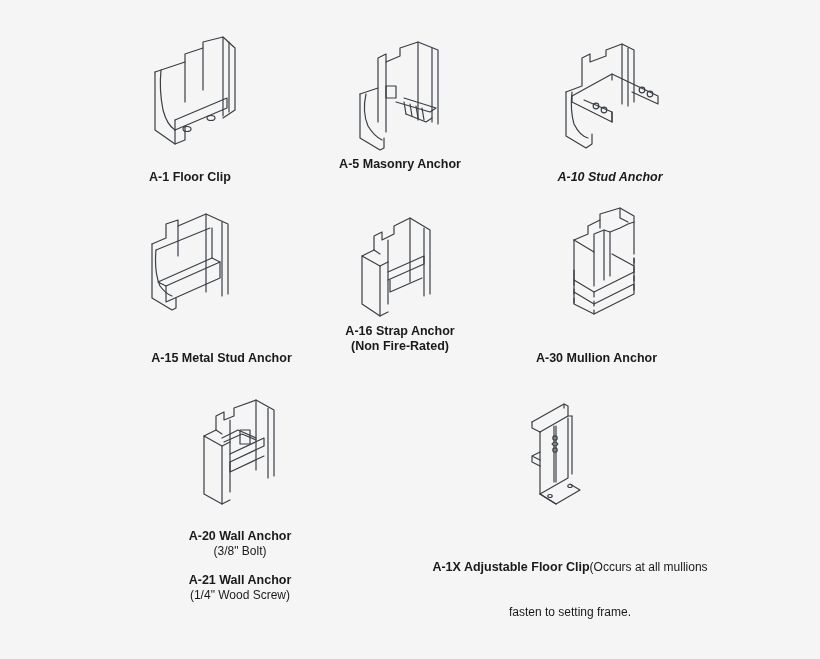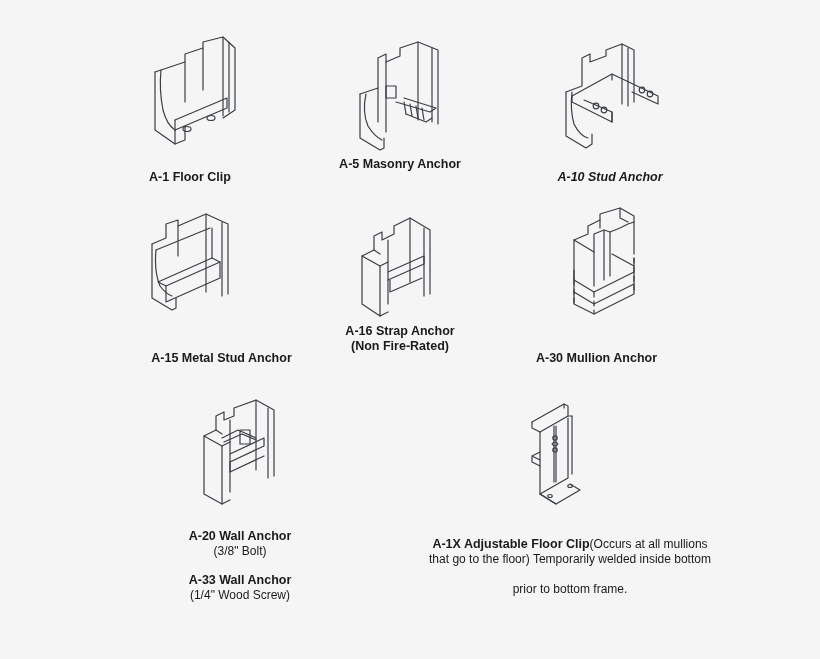--- a/index.html
+++ b/index.html
@@ -152,21 +152,21 @@
     <path d="M24 44 L42 36 L56 42"></path>
     <rect x="40" y="32" width="10" height="14"></rect>
     <path d="M30 56 L64 40 L64 48 L30 64"></path>
     <path d="M30 64 L30 74 L64 58"></path>
   </svg>
 </div>
 <div class="cap" style="left:140px;top:529px;width:200px;">
   <b>A-20 Wall Anchor</b><br>
   <span class="sub">(3/8" Bolt)</span><br>
   <div style="height:14px"></div>
-  <b>A-33 Wall Anchor</b><br>
+  <b>A-21 Wall Anchor</b><br>
   <span class="sub">(1/4" Wood Screw)</span><br>
 </div>
 
 <div class="fig" style="left:528px;top:398px;width:60px;height:110px;">
   <svg width="60" height="110" viewBox="0 0 60 110">
     <path d="M4 24 L36 6 L40 8 L40 18 L12 34"></path>
     <path d="M4 24 L4 30 L12 34"></path>
     <path d="M36 6 L36 10"></path>
     <path d="M12 34 L12 96 L28 106 L52 92 L42 86"></path>
     <path d="M44 18 L44 76"></path>
@@ -176,18 +176,18 @@
     <path d="M28 28 L28 84"></path>
     <circle cx="27" cy="40" r="2.2"></circle>
     <path d="M24 46 Q27 42 30 46 Q27 50 24 46 Z"></path>
     <circle cx="27" cy="52" r="2.2"></circle>
     <path d="M4 58 L12 54 M4 58 L4 64 L12 68 M4 58 L12 62"></path>
     <path d="M12 96 L28 106"></path>
     <ellipse cx="22" cy="98" rx="2.2" ry="1.5"></ellipse>
     <ellipse cx="42" cy="88" rx="2.2" ry="1.5"></ellipse>
   </svg>
 </div>
-<div class="cap" style="left:400px;top:537px;width:340px;">
+<div class="cap" style="left:400px;top:560px;width:340px;">
   <span><b>A-1X Adjustable Floor Clip</b><span class="sub">(Occurs at all mullions</span></span><br>
-  <span class="sub">that go to the floor) Temporarily welded inside bottom</span><br>
   <br>
-  <span class="sub">prior to bottom frame.</span>
+  <br>
+  <span class="sub">fasten to setting frame.</span>
 </div>
 
 </body></html>

